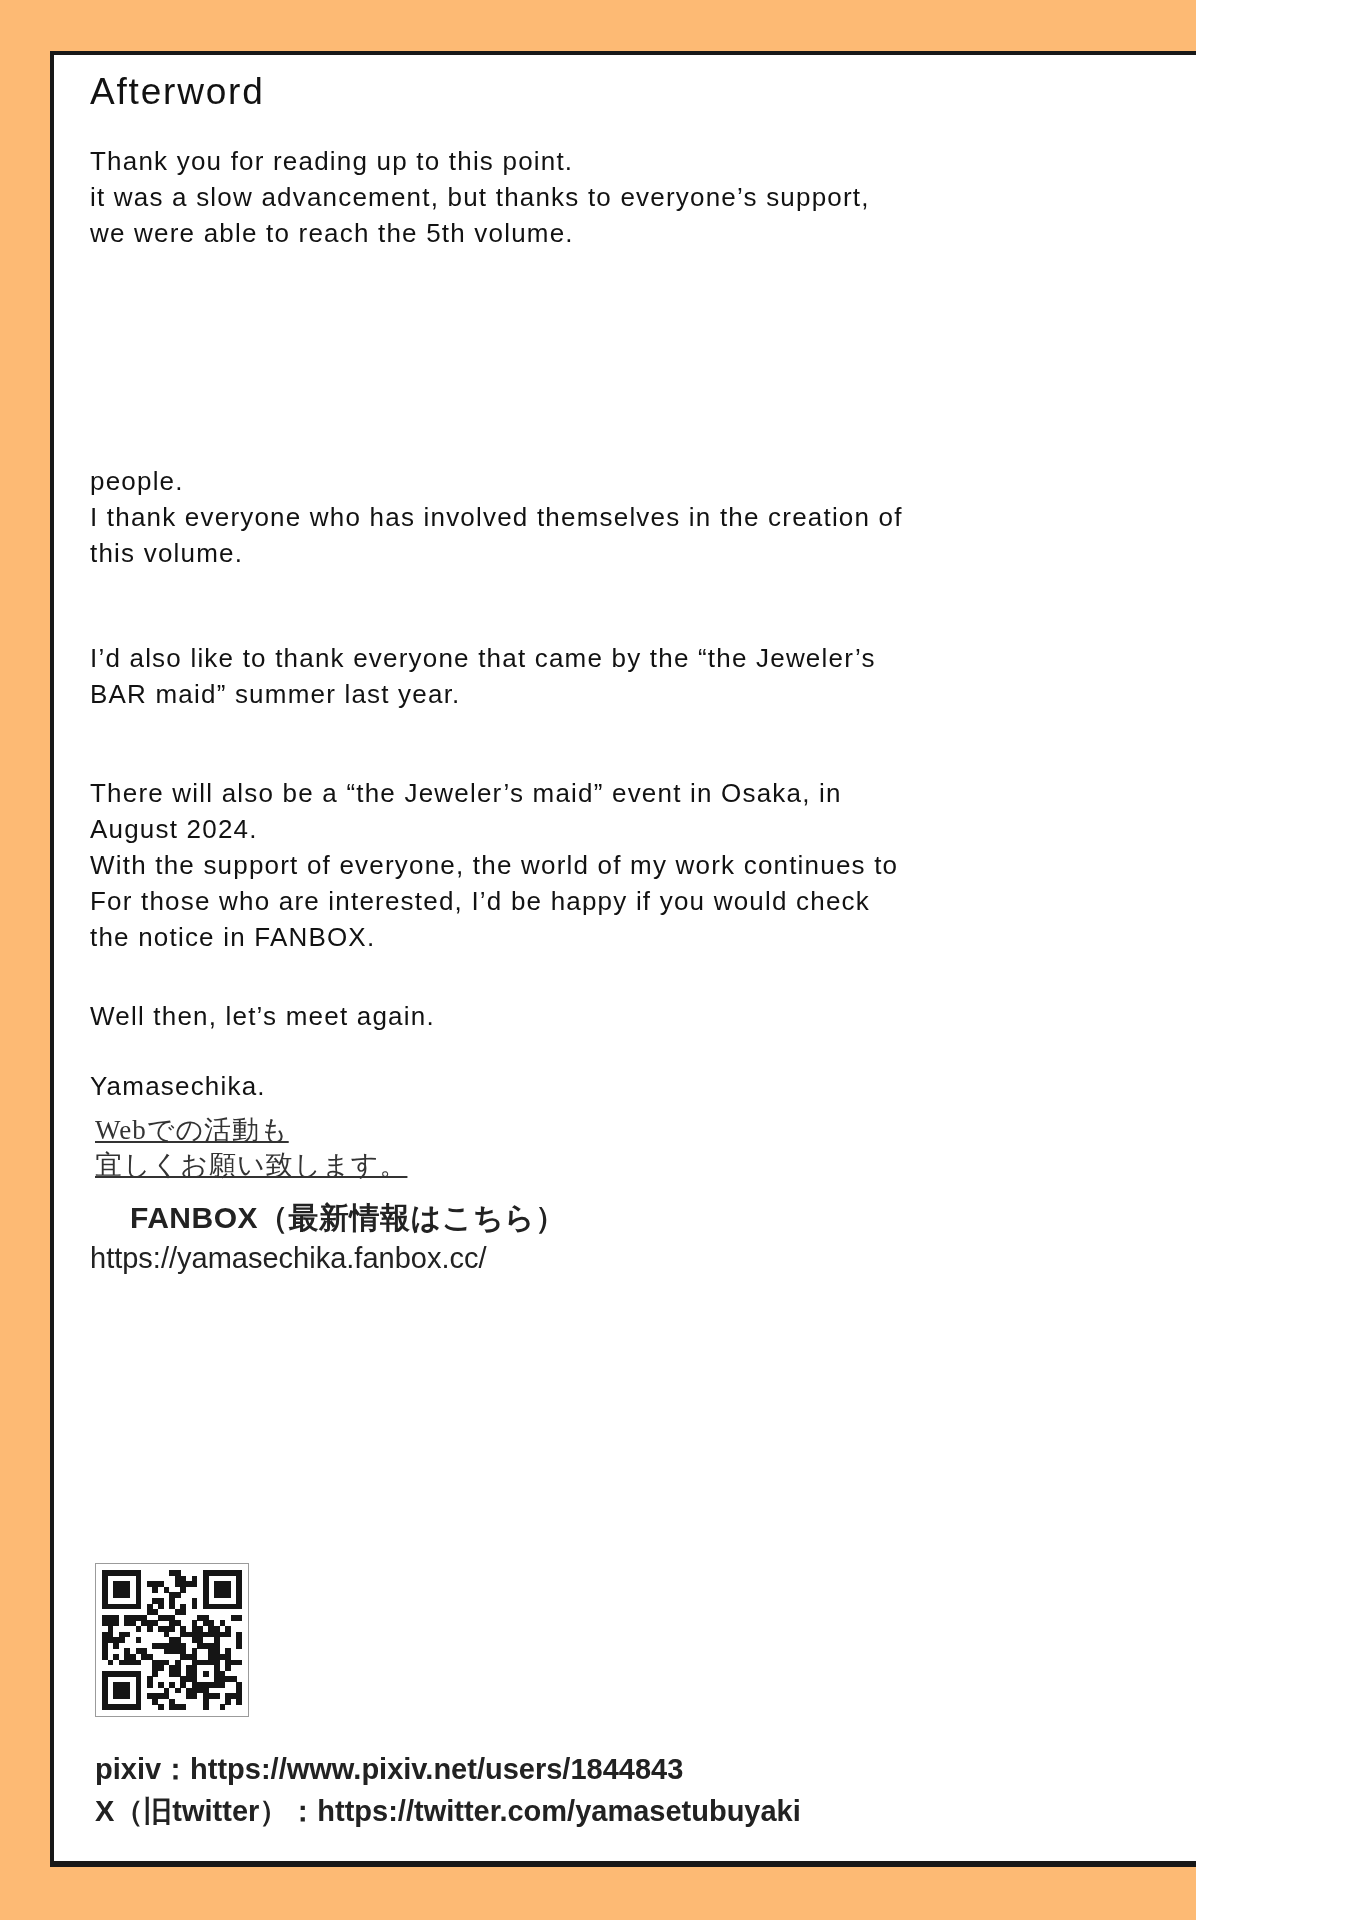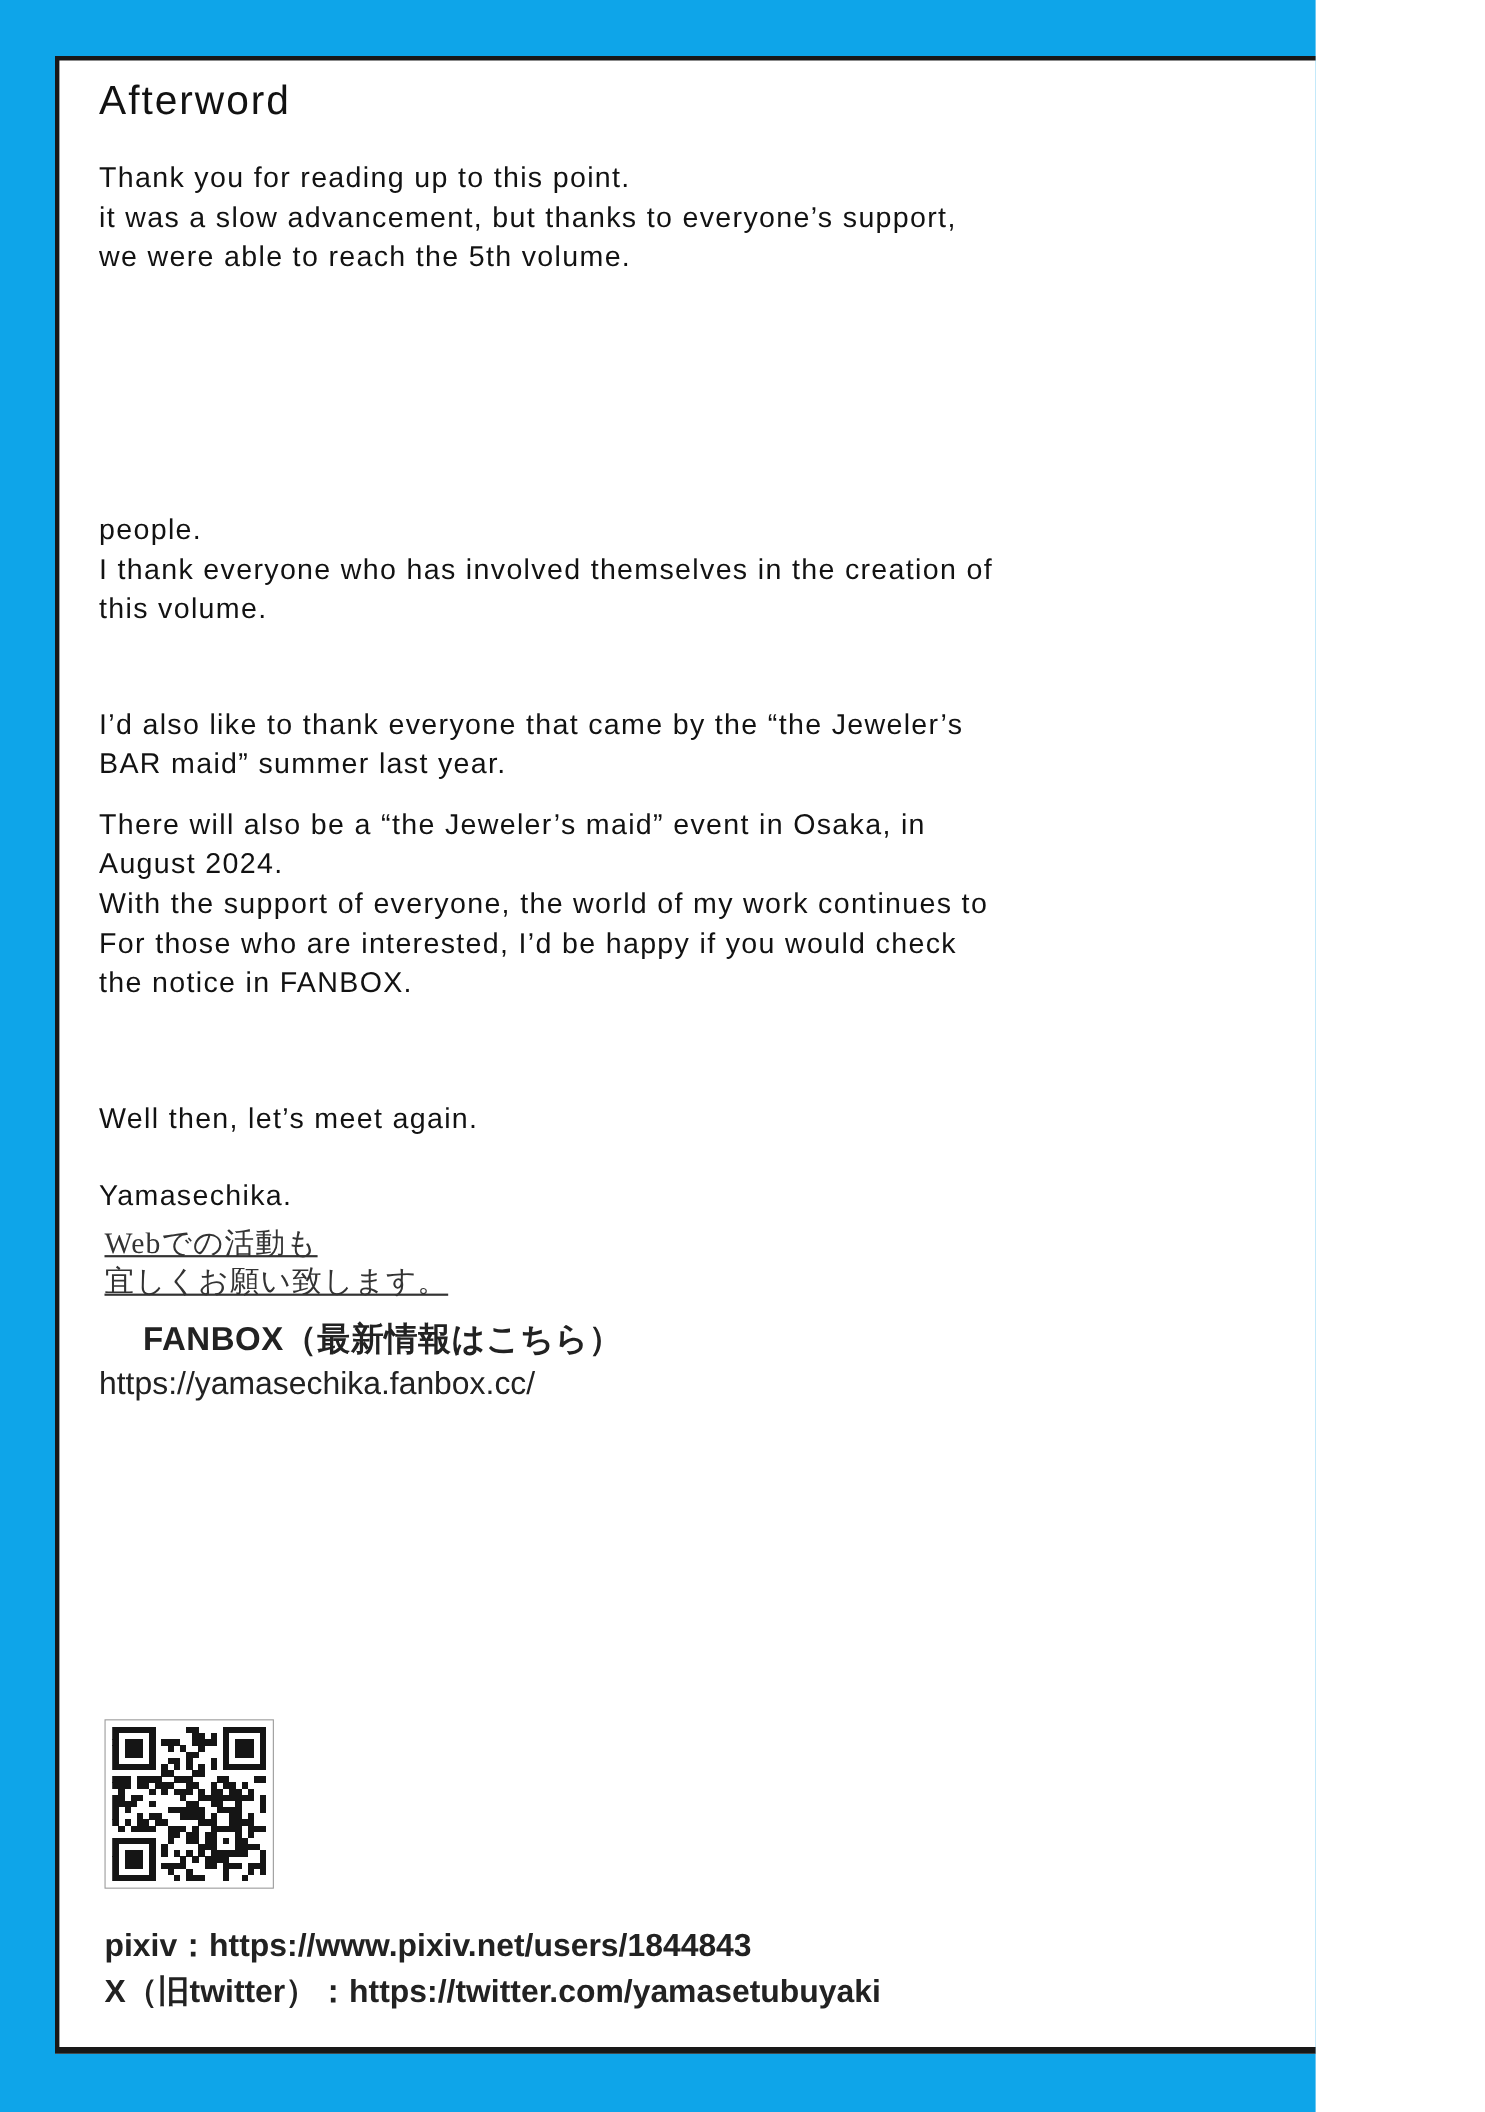--- a/index.html
+++ b/index.html
@@ -1,16 +1,16 @@
 <!DOCTYPE html>
 <html><head>
 <meta charset="utf-8">
 <style>
   html,body{margin:0;padding:0;background:#ffffff;}
-  .page{position:relative;width:1196px;height:1920px;background:#0ea5e9;overflow:hidden;
+  .page{position:relative;width:1196px;height:1920px;background:#fdba74;overflow:hidden;
         font-family:"Liberation Sans",sans-serif;}
   .frame{position:absolute;left:50px;top:51px;width:1248px;height:1816px;box-sizing:border-box;
          border:4px solid #181818;border-bottom-width:6px;background:#ffffff;}
   .blk{position:absolute;left:36px;}
   .hand{color:#121212;font-size:26px;letter-spacing:1.2px;line-height:36px;white-space:nowrap;}
   .title{font-size:37px;letter-spacing:1.8px;line-height:44px;}
   .ln{white-space:nowrap;}
   .webnote{left:41px;font-family:"Liberation Serif","DejaVu Serif",serif;color:#333333;
            font-size:27px;line-height:35px;letter-spacing:1px;text-decoration:underline;}
   .fanbox-heading{font-weight:700;font-size:30px;color:#222222;line-height:40px;letter-spacing:.5px;white-space:nowrap;margin-left:40px;}
@@ -39,21 +39,21 @@
       <div class="ln">people.</div>
       <div class="ln">I thank everyone who has involved themselves in the creation of</div>
       <div class="ln">this volume.</div>
     </div>
 
     <div class="blk hand" style="top:585px">
       <div class="ln">I’d also like to thank everyone that came by the “the Jeweler’s</div>
       <div class="ln">BAR maid” summer last year.</div>
     </div>
 
-    <div class="blk hand" style="top:676px">
+    <div class="blk hand" style="top:720px">
       <div class="ln">There will also be a “the Jeweler’s maid” event in Osaka, in</div>
       <div class="ln">August 2024.</div>
       <div class="ln">With the support of everyone, the world of my work continues to</div>
       <div class="ln">For those who are interested, I’d be happy if you would check</div>
       <div class="ln">the notice in FANBOX.</div>
     </div>
 
     <div class="blk hand" style="top:943px">
       <div class="ln">Well then, let’s meet again.</div>
     </div>

